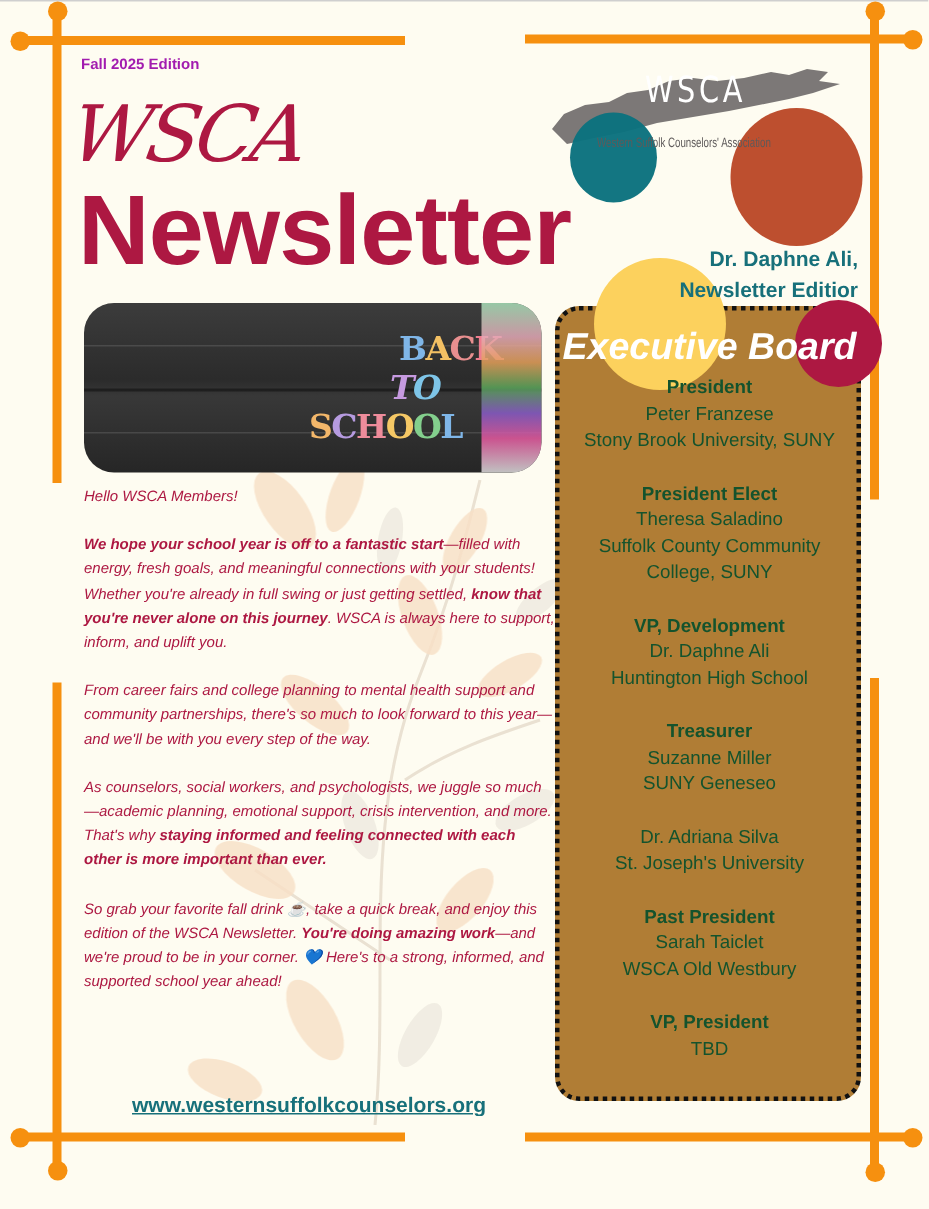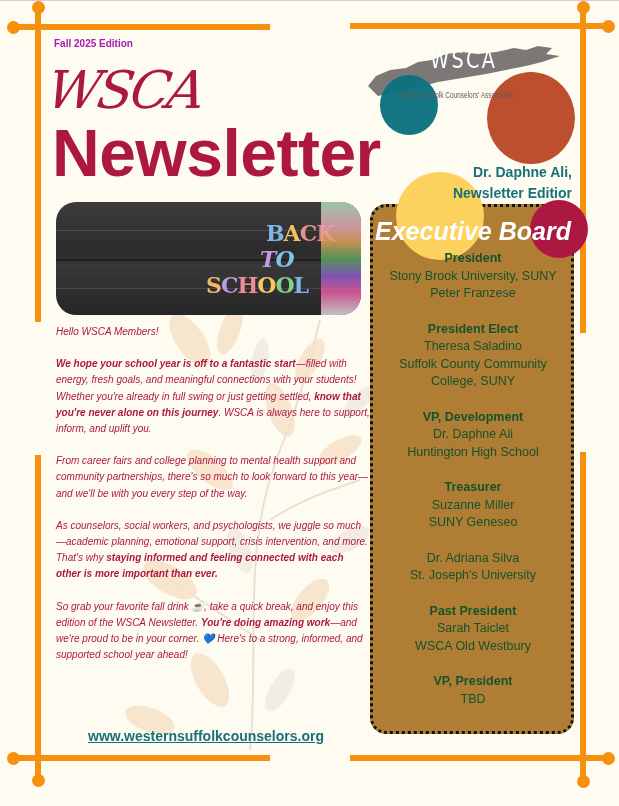--- a/index.html
+++ b/index.html
@@ -136,22 +136,22 @@
 
 <div class="editor">
   <div>Dr. Daphne Ali,</div>
   <div>Newsletter Editior</div>
 </div>
 
 <div class="board-title">Executive Board</div>
 <div class="board-list">
   <div class="member">
     <div class="role">President</div>
+    <div>Peter Franzese</div>
     <div>Stony Brook University, SUNY</div>
-    <div>Peter Franzese</div>
   </div>
   <div class="member">
     <div class="role">President Elect</div>
     <div>Theresa Saladino</div>
     <div style="padding:0 14px;">Suffolk County Community College, SUNY</div>
   </div>
   <div class="member">
     <div class="role">VP, Development</div>
     <div>Dr. Daphne Ali</div>
     <div>Huntington High School</div>

